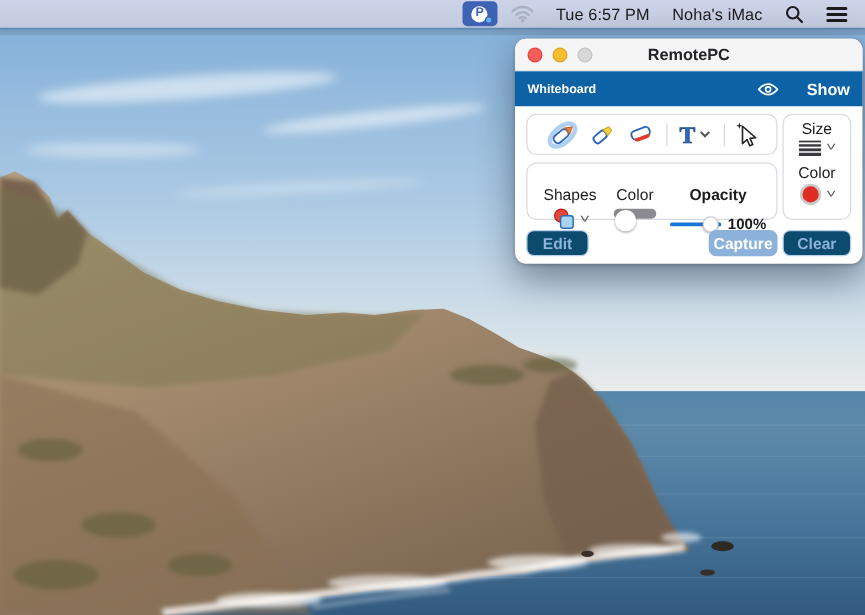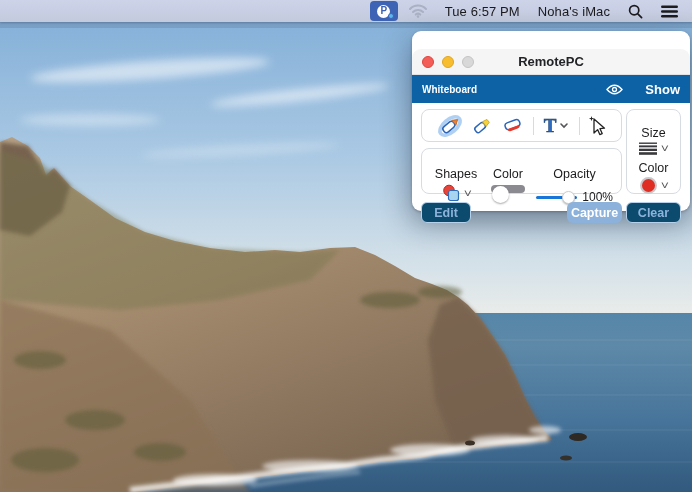--- a/index.html
+++ b/index.html
@@ -32,21 +32,21 @@
     border-radius:50%; background:#5ab6ee; border:1px solid #3e63b5; }
 
   
   .window {
     position:absolute; left:412px; top:31px; width:278px; height:180px;
     background:#fff; border-radius:9px; z-index:10;
     box-shadow:0 12px 30px rgba(10,25,45,.45), 0 1px 3px rgba(0,0,0,.25);
   }
   .titlebar {
     height:26px; background:#f5f5f6; border-radius:9px 9px 0 0;
-    border-bottom:1px solid #e2e2e4; display:flex; align-items:center; position:relative;margin-top:18px;
+    border-bottom:1px solid #e2e2e4; display:flex; align-items:center; position:relative;
   }
   .traffic { display:flex; gap:8px; padding-left:10px; }
   .tl { width:12px; height:12px; border-radius:50%; }
   .tl.red { background:#f35f58; border:.5px solid #e0443e; }
   .tl.yellow { background:#f8bd2f; border:.5px solid #e0a522; }
   .tl.gray { background:#d8d8d8; border:.5px solid #c4c4c4; }
   .win-title { position:absolute; left:0; right:0; text-align:center;
     font-size:13px; font-weight:700; color:#222326; }
 
   .blue-header {
@@ -61,31 +61,31 @@
   .panel-box {
     position:absolute; background:#fff; border:1px solid #d7dce2; border-radius:8px;
   }
   .tools-box { left:9px; top:6px; width:201px; height:33px;
     display:flex; align-items:center; justify-content:space-evenly; padding:0 6px; }
   .tool { display:flex; align-items:center; justify-content:center; height:26px; }
   .vdiv { width:1px; height:18px; background:#dadade; }
   .chev { font-size:10px; color:#5a5a5e; margin-left:2px; transform:scaleX(1.4); }
 
   .sizecolor-box { left:214px; top:6px; width:55px; height:85px;
-    display:flex; flex-direction:column; align-items:center; padding-top:16px; }
+    display:flex; flex-direction:column; align-items:center; padding-top:4px; }
   .sc-label { font-size:12.5px; color:#1c1c1f; }
   .sc-row { display:flex; align-items:center; gap:3px; margin:2px 0 6px; }
 
   .shapes-box { left:9px; top:45px; width:201px; height:46px;
     display:flex; align-items:stretch; padding:18px 6px 0 8px; }
   .sb-col { display:flex; flex-direction:column; align-items:center; }
   .sb-label { font-size:12.5px; color:#1c1c1f; margin-bottom:3px; }
   .col-shapes { width:52px; }
   .col-fill { width:52px; }
-  .col-opacity { flex:1; }
+  .col-opacity { flex:1;font-weight:bold; }
 
   .toggle { width:34px; height:19px; border-radius:10px; background:#8a8a90;
     position:relative; margin-top:1px; }
   .toggle .knob { position:absolute; left:1px; top:1px; width:17px; height:17px;
     border-radius:50%; background:#fff; box-shadow:0 1px 2px rgba(0,0,0,.35); }
 
   .slider-row { display:flex; align-items:center; width:100%; margin-top:6px; padding:0 2px; }
   .slider { position:relative; flex:1; height:13px; margin-right:5px; }
   .slider .track { position:absolute; left:0; right:0; top:5px; height:3px;
     border-radius:2px; background:#1776d8; }

